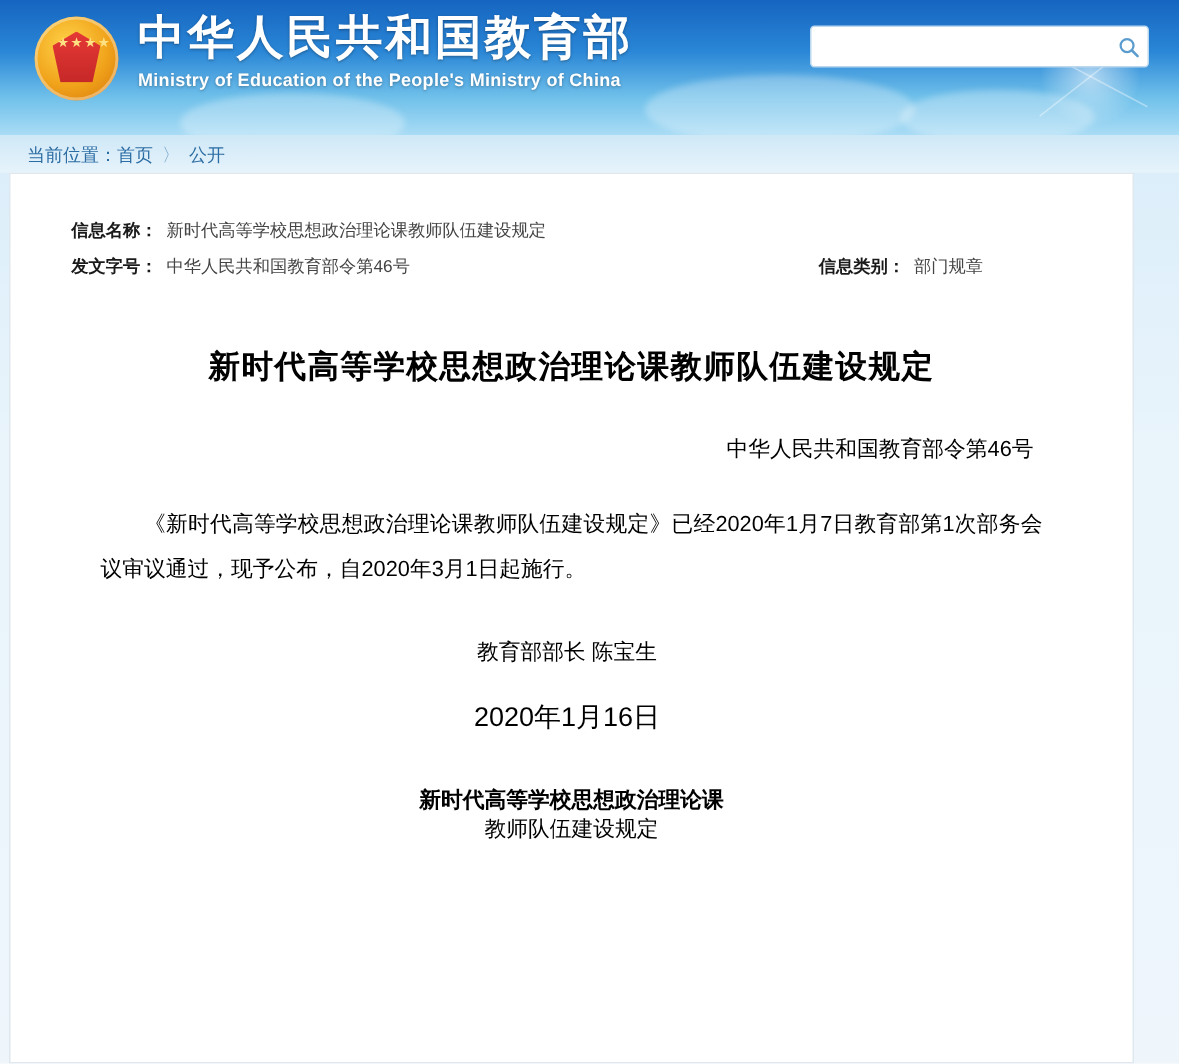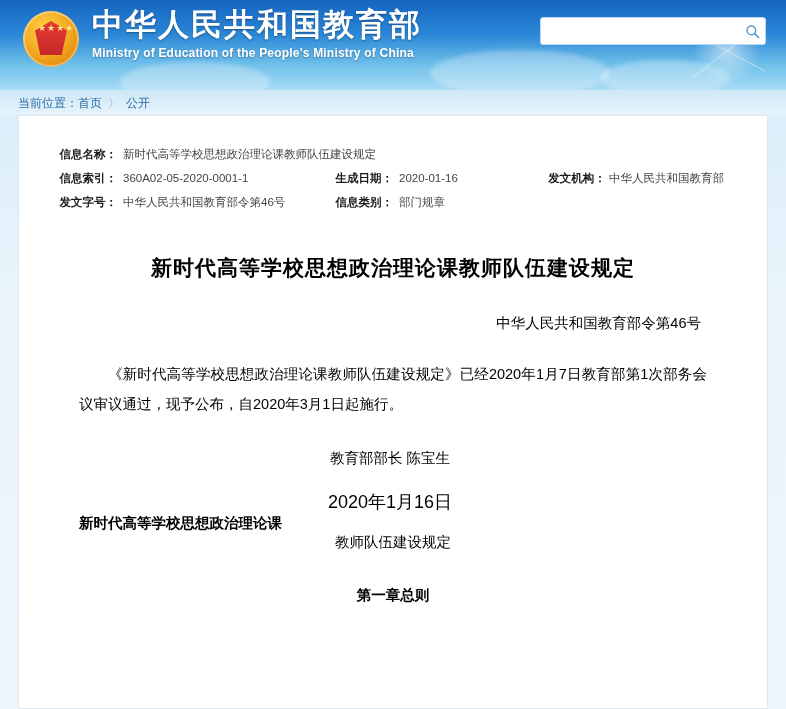--- a/index.html
+++ b/index.html
@@ -163,21 +163,21 @@
 
   
   .page-bg {
     position: relative;
     width: 786px;
     height: 594px;
     background: linear-gradient(180deg, #dceefa 0%, #e9f4fb 30%, #eef6fc 100%);
   }
   .card {
     position: absolute;
-    left: 18px;
+    left: 6px;
     top: 0;
     width: 750px;
     height: 594px;
     background: #ffffff;
     border: 1px solid #dfe8ee;
     box-sizing: border-box;
     overflow: hidden;
   }
 
   
@@ -258,22 +258,24 @@
     margin-top: 30px;
     margin-right: 6px;
   }
   .doc-date {
     text-align: center;
     font-size: 18px;
     margin-top: 22px;
     margin-right: 6px;
   }
   .doc-sub {
-    font-size: 14.5px;
-    font-weight: bold;
+    text-align: center;
+    font-size: 14.5px;
+    font-weight: bold;
+    margin-top: 34px;
   }
   .doc-sub2 {
     text-align: center;
     font-size: 14.5px;
     font-weight: normal;
   }
   .doc-chapter {
     text-align: center;
     font-size: 14.5px;
     font-weight: bold;
@@ -319,47 +321,35 @@
 
 <div class="page-bg">
   <div class="card">
 
     <div class="meta">
       <table>
         <tbody>
             <tr>
           <td class="lbl">信息名称：</td>
           <td class="val" colspan="3">新时代高等学校思想政治理论课教师队伍建设规定</td>
-        </tr>
-        <tr>
-          <td class="lbl">信息索引：</td>
-          <td class="val" style="width:200px">360A02-05-2020-0001-1</td>
-          <td class="lbl2">生成日期：</td>
-          <td class="val">
-            <span>2020-01-16</span>
-            <span style="display:inline-block;width:84px"></span>
-            <span style="font-weight:bold;color:#1a1a1a">发文机构：</span>
-            <span>中华人民共和国教育部</span>
-          </td>
         </tr>
         <tr>
           <td class="lbl">发文字号：</td>
           <td class="val">中华人民共和国教育部令第46号</td>
           <td class="lbl2">信息类别：</td>
           <td class="val">部门规章</td>
         </tr>
       </tbody>
         </table>
     </div>
 
     <div class="doc">
       <div class="doc-title">新时代高等学校思想政治理论课教师队伍建设规定</div>
       <div class="doc-order">中华人民共和国教育部令第46号</div>
       <div class="doc-para">《新时代高等学校思想政治理论课教师队伍建设规定》已经2020年1月7日教育部第1次部务会议审议通过，现予公布，自2020年3月1日起施行。</div>
       <div class="doc-signer">教育部部长 陈宝生</div>
       <div class="doc-date">2020年1月16日</div>
       <div class="doc-sub">新时代高等学校思想政治理论课</div>
       <div class="doc-sub2">教师队伍建设规定</div>
-      <div class="doc-chapter">第一章总则</div>
     </div>
 
   </div>
 </div>
 
 </body></html>

